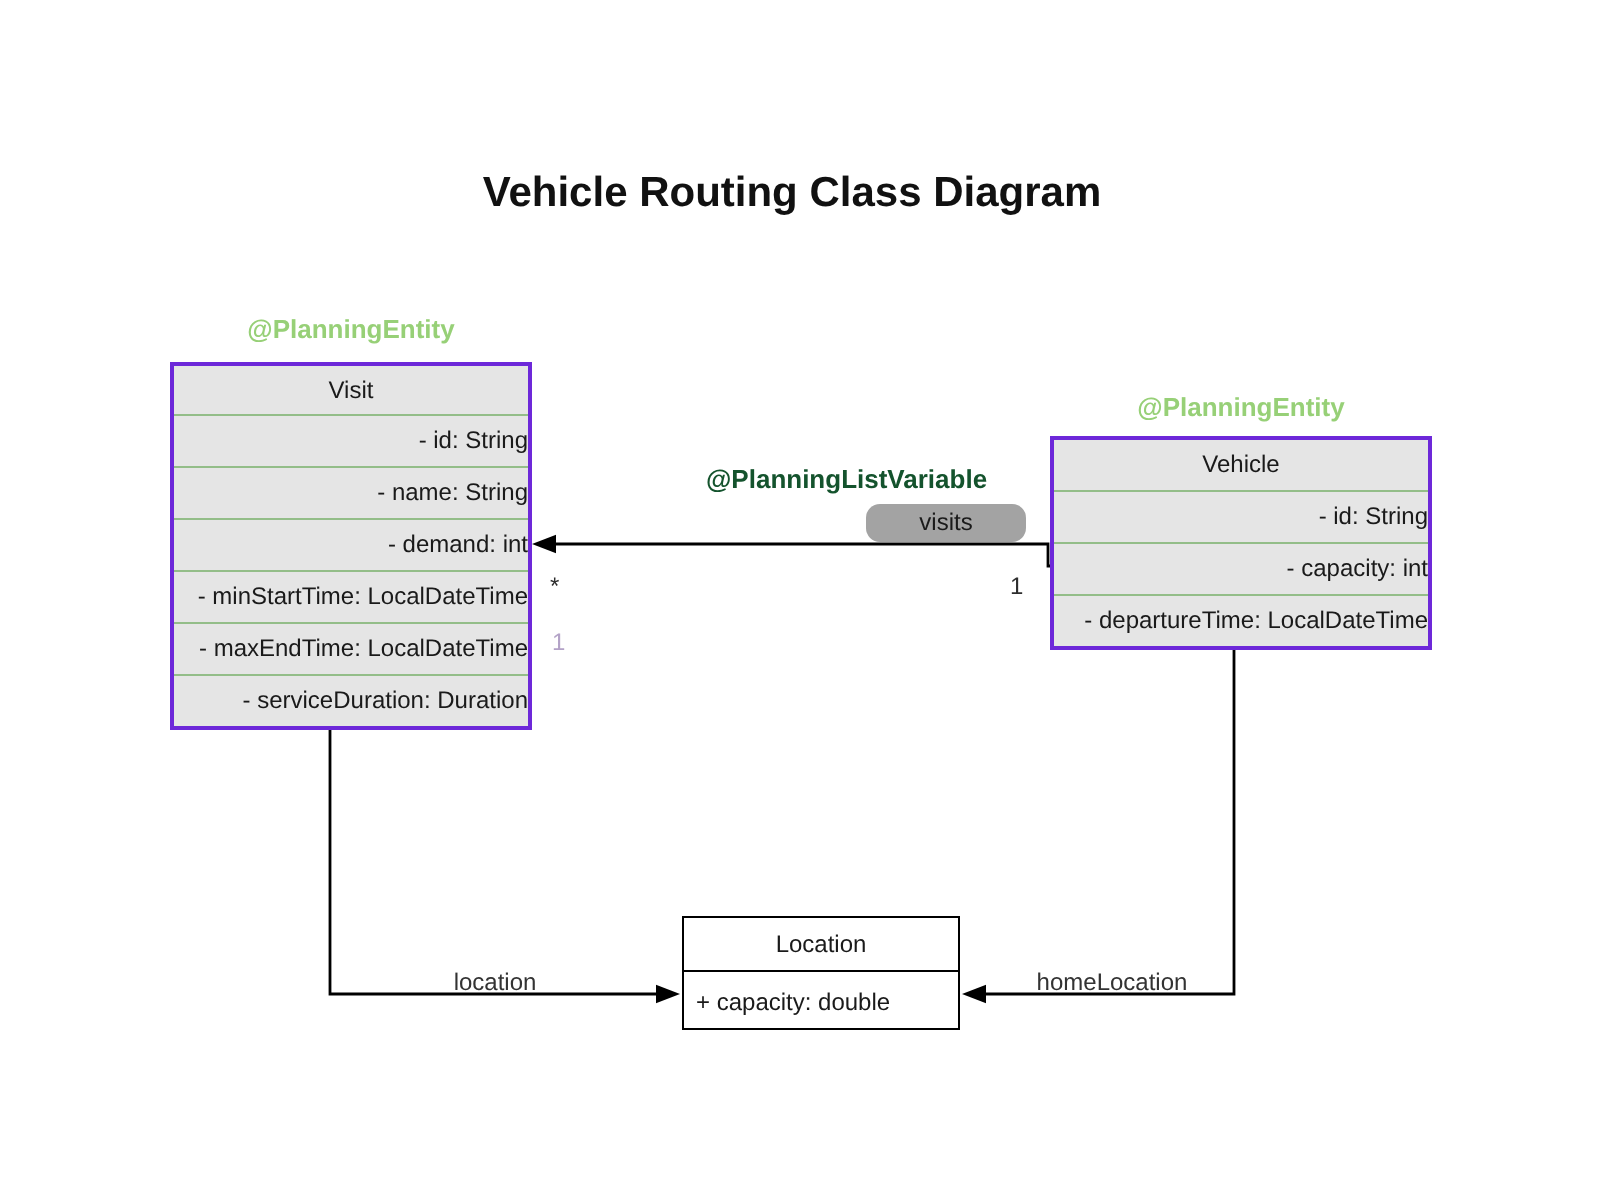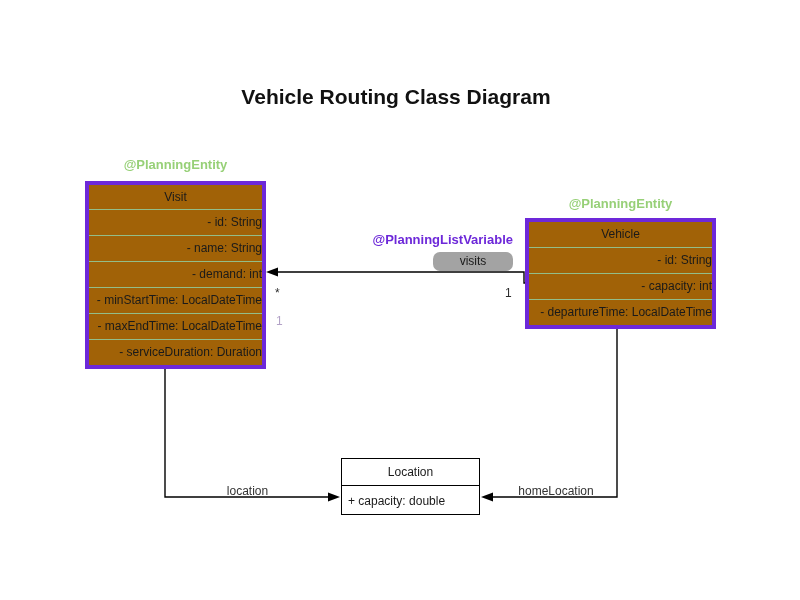--- a/index.html
+++ b/index.html
@@ -40,30 +40,30 @@
     fill: #000000;
     stroke: none;
   }
   .annotation {
     position: absolute;
     font-size: 13px;
     font-weight: bold;
     white-space: nowrap;
   }
   .annotation.green { color: #97d077; text-align: center; }
-  .annotation.orange { color: #6d28d9; text-align: right; }
+  .annotation.orange { color: #14532d; text-align: left; }
   .uml-class {
     position: absolute;
     box-sizing: border-box;
     font-size: 12px;
     color: #1a1a1a;
   }
   .uml-class.green {
-    background: #a16207;
-    border: 4px solid #6d28d9;
+    background: #e5e5e5;
+    border: 2px solid #6d28d9;
   }
   .uml-class.plain {
     background: #ffffff;
     border: 1px solid #000000;
   }
   .uml-class .uml-name {
     text-align: center;
     box-sizing: border-box;
   }
   .uml-class.green .uml-row {

